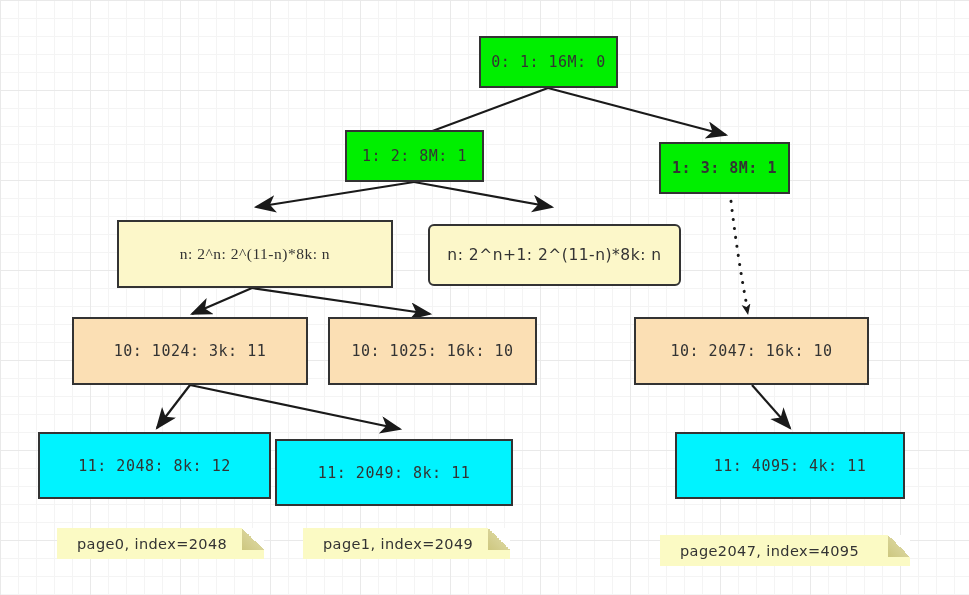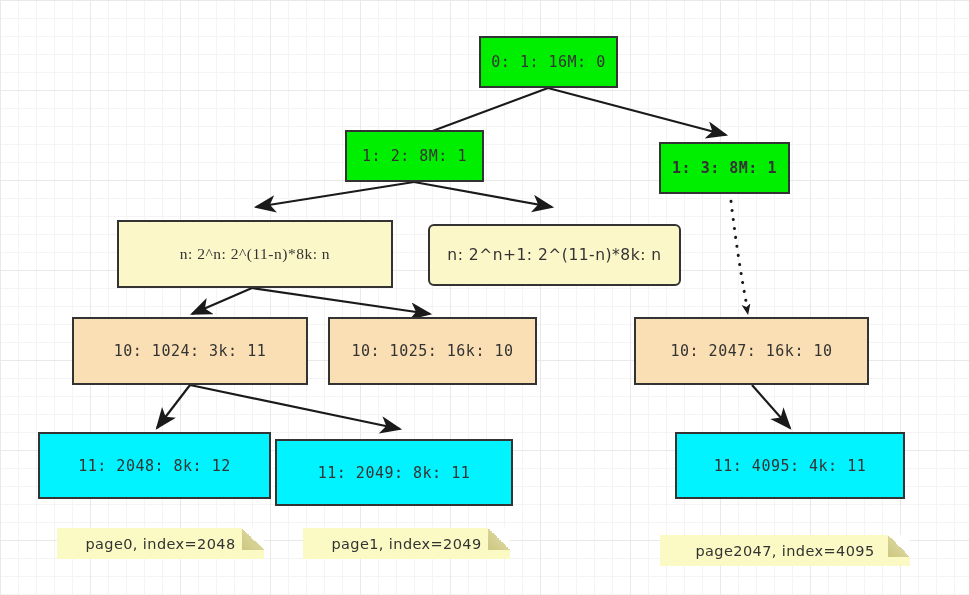--- a/index.html
+++ b/index.html
@@ -56,22 +56,23 @@
 
   .note {
     position: absolute;
     box-sizing: border-box;
     background: #fbfac4;
     color: #333333;
     font-family: "DejaVu Sans", sans-serif;
     font-size: 14.5px;
     display: flex;
     align-items: center;
-    justify-content: center;
+    justify-content: flex-start;
     letter-spacing: 0.4px;
+    padding-left: 20px;
   }
   .note .fold {
     position: absolute;
     top: 0;
     right: 0;
     width: 22px;
     height: 22px;
     background: linear-gradient(to left bottom, #ffffff 0%, #ffffff 50%, #d8d398 50%, #cdc77f 100%);
   }
 </style>

